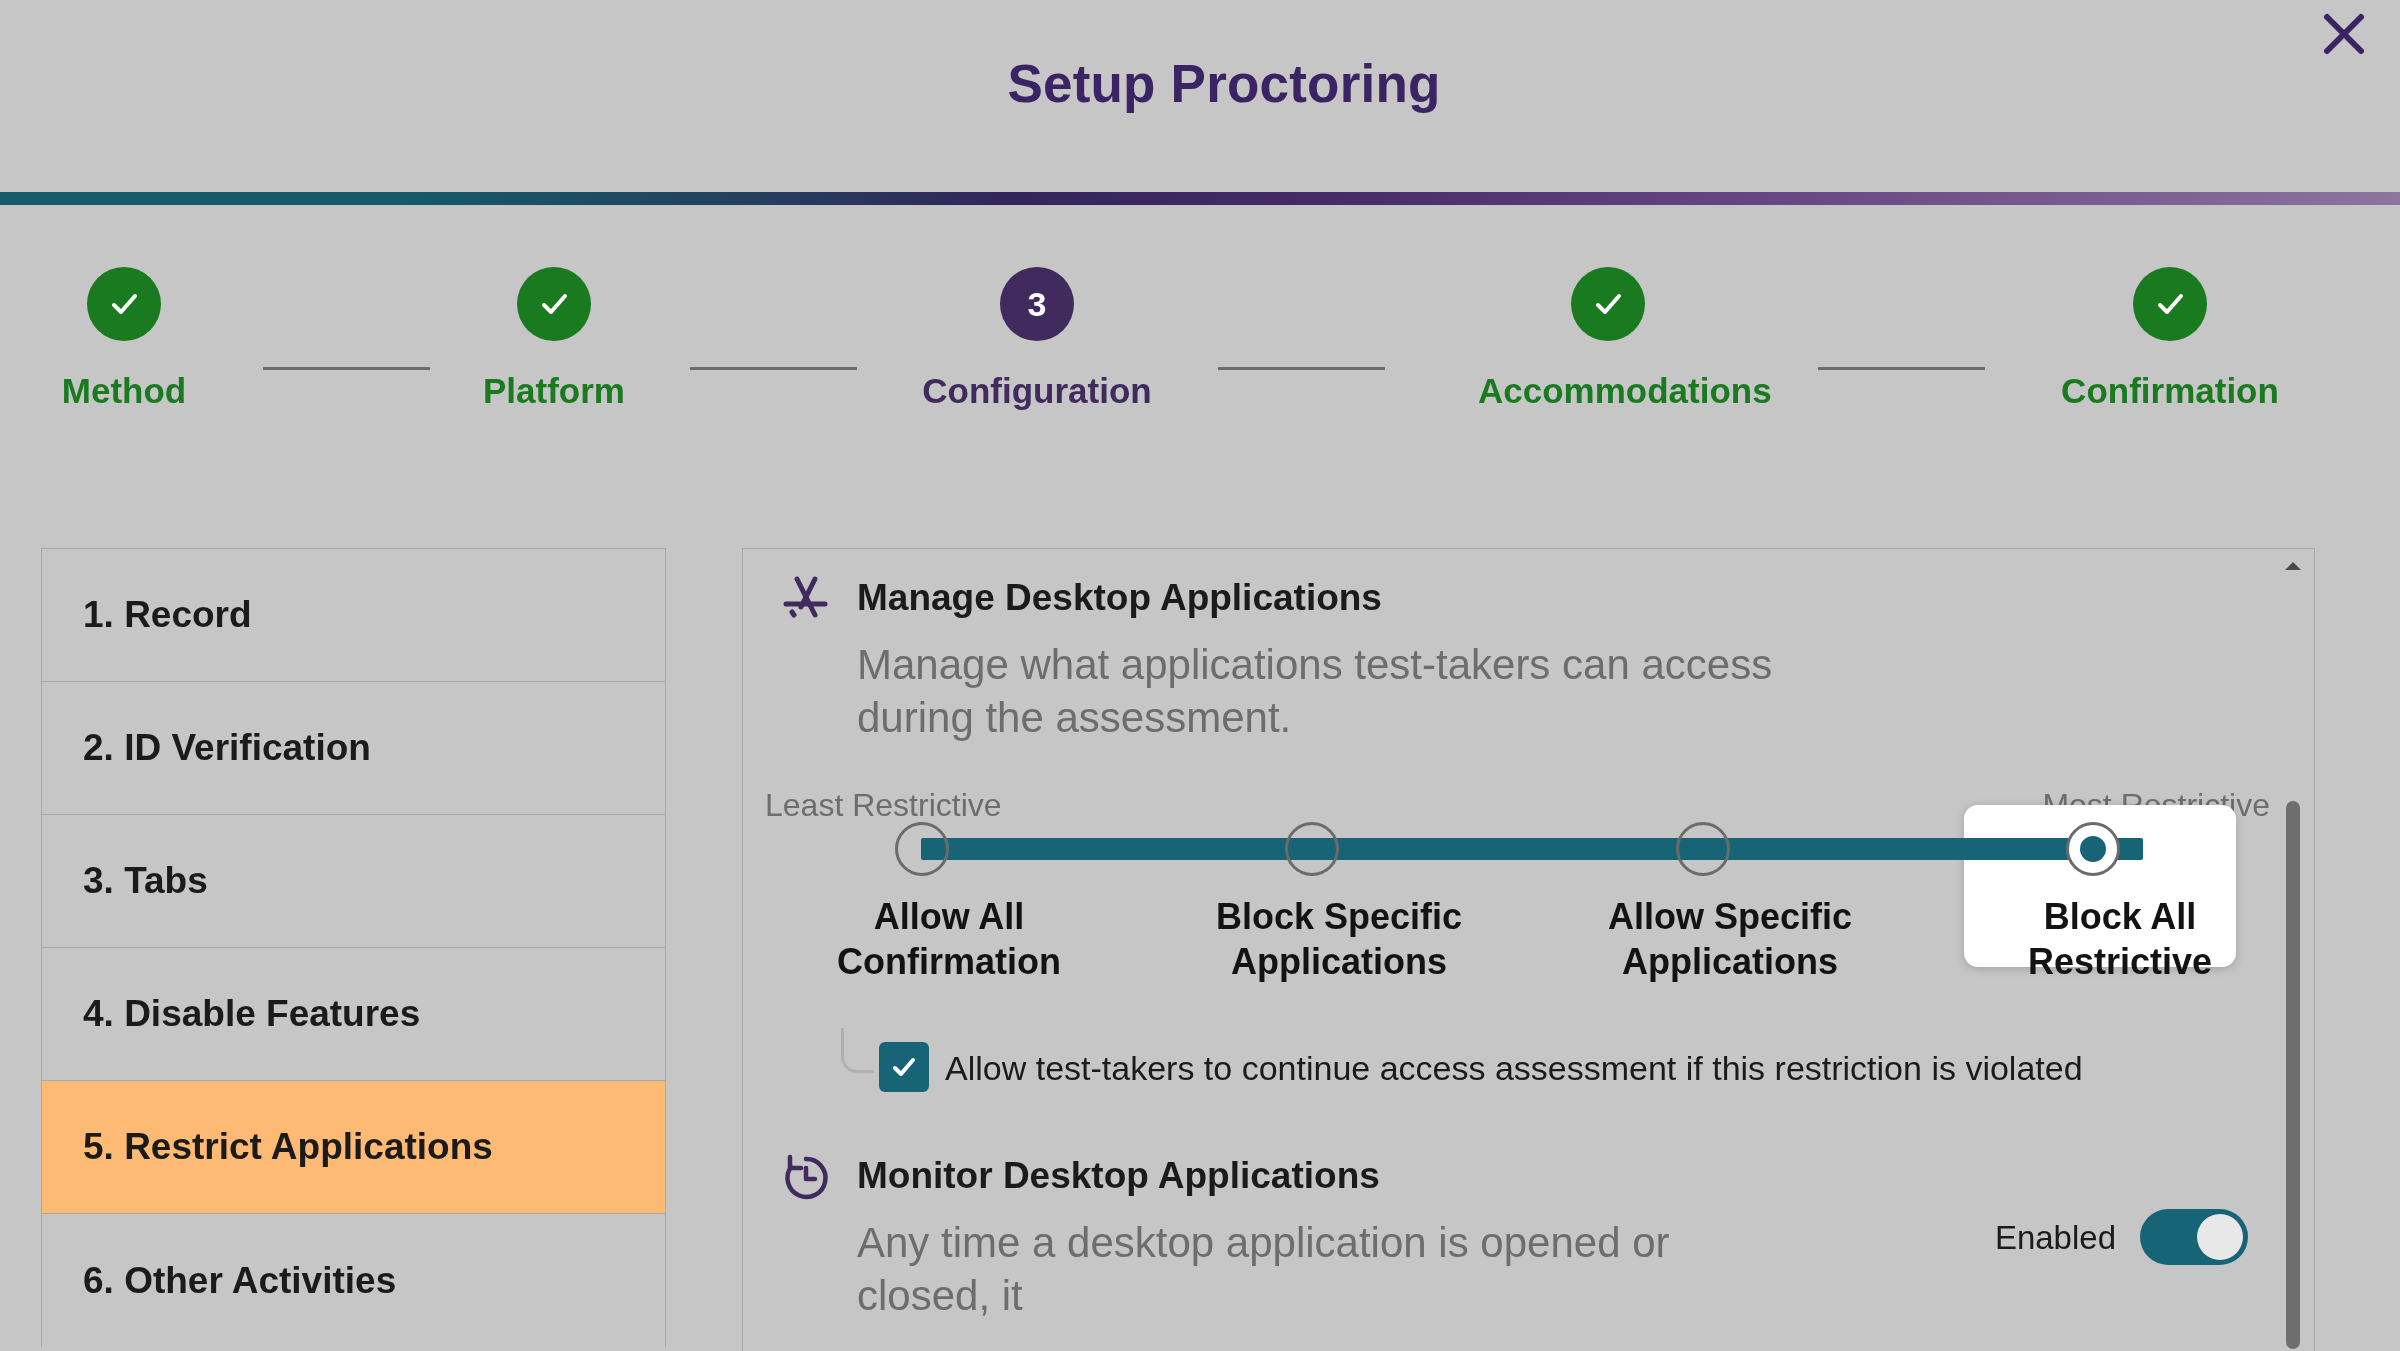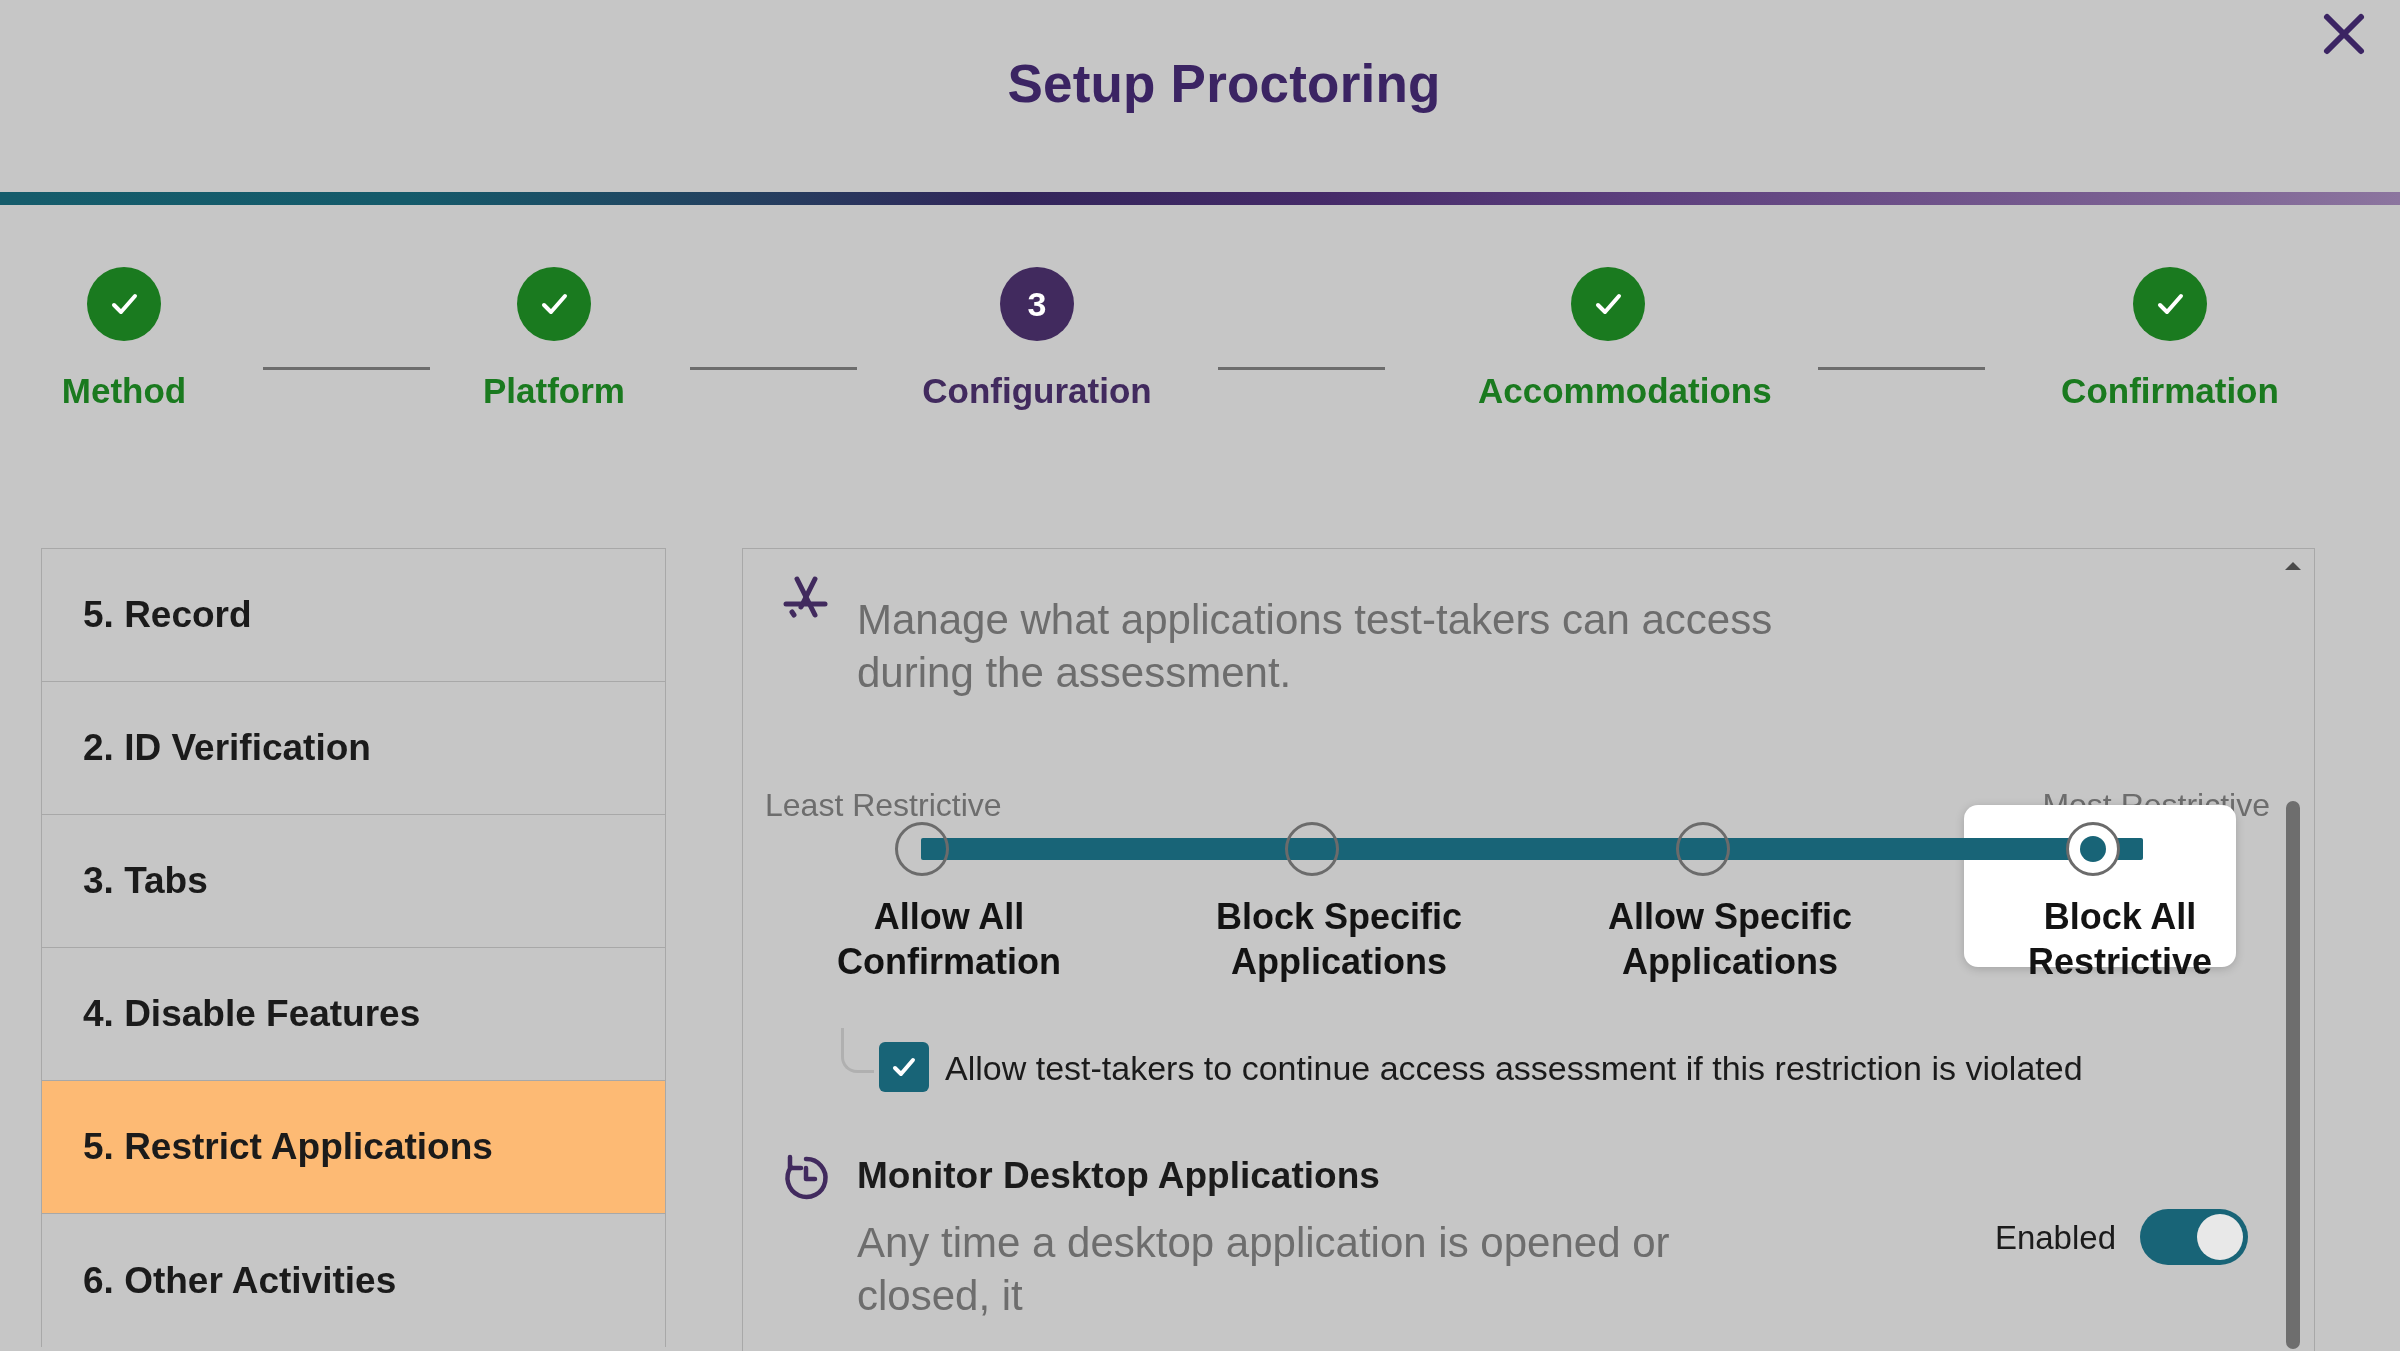--- a/index.html
+++ b/index.html
@@ -260,21 +260,21 @@
       <svg width="40" height="40" viewBox="0 0 40 40">
         <path d="M10 21 L17 28 L31 12" stroke="#ffffff" stroke-width="4" fill="none" stroke-linecap="round" stroke-linejoin="round"></path>
       </svg>
     </div>
     <div class="label">Confirmation</div>
   </div>
 </div>
 
 <div id="sidebar">
   <div class="side-item">
-    <span>5. Record</span>
+    <span>1. Record</span>
   </div>
   <div class="side-item">
     <span>2. ID Verification</span>
   </div>
   <div class="side-item">
     <span>3. Tabs</span>
   </div>
   <div class="side-item">
     <span>4. Disable Features</span>
   </div>
@@ -291,20 +291,21 @@
   <div class="section-head" style="left:34px;top:22px;">
     <div class="sec-icon">
       <svg width="58" height="58" viewBox="0 0 58 58">
         <path d="M20 8 L38 44" stroke="#412a5e" stroke-width="5" stroke-linecap="round" fill="none"></path>
         <path d="M38 8 L24 36" stroke="#412a5e" stroke-width="5" stroke-linecap="round" fill="none"></path>
         <path d="M9 33 L48 33" stroke="#412a5e" stroke-width="5" stroke-linecap="round" fill="none"></path>
         <path d="M15 41 L17 44" stroke="#412a5e" stroke-width="5" stroke-linecap="round" fill="none"></path>
       </svg>
     </div>
     <div class="sec-text">
+      <div class="sec-title">Manage Desktop Applications</div>
       <div class="sec-desc" style="max-width:960px;">Manage what applications test-takers can access during the assessment.</div>
     </div>
   </div>
 
   <div id="slider-wrap">
     <div class="slider-end-label" id="least-restrictive-label">Least Restrictive</div>
     <div class="slider-end-label" id="most-restrictive-label">Most Restrictive</div>
 
     <div id="tooltip-card"></div>
 

